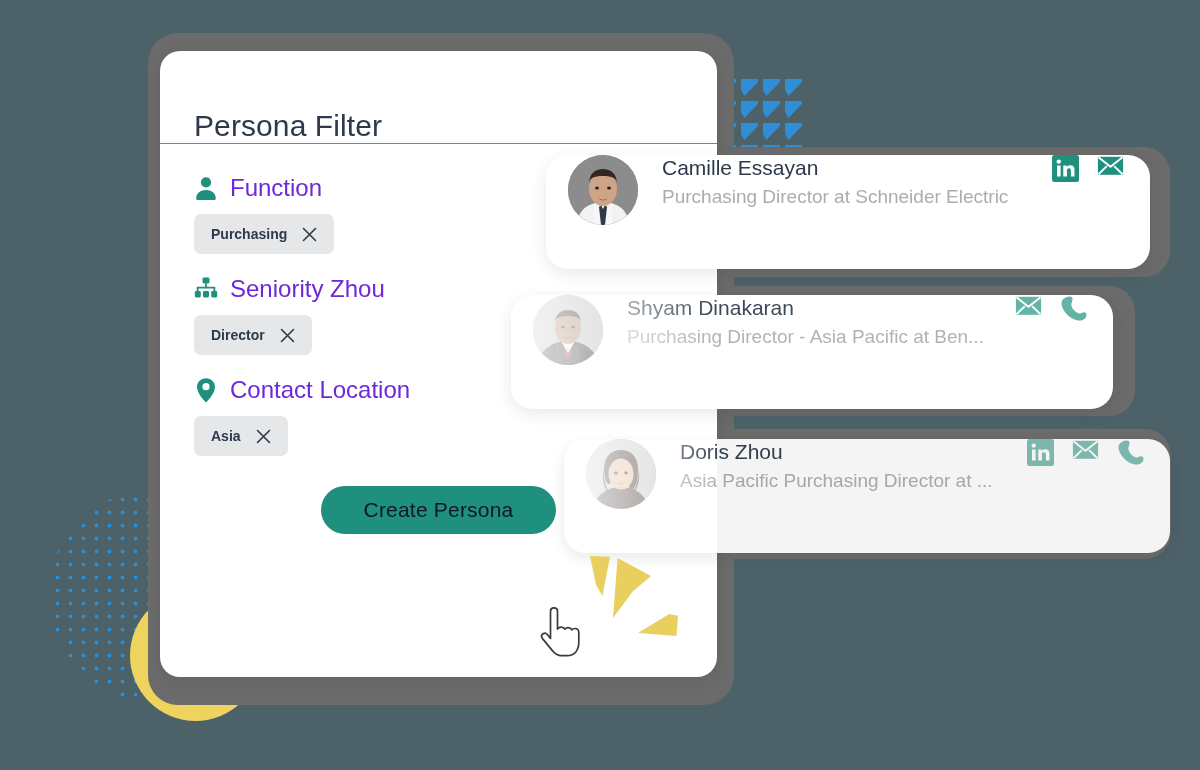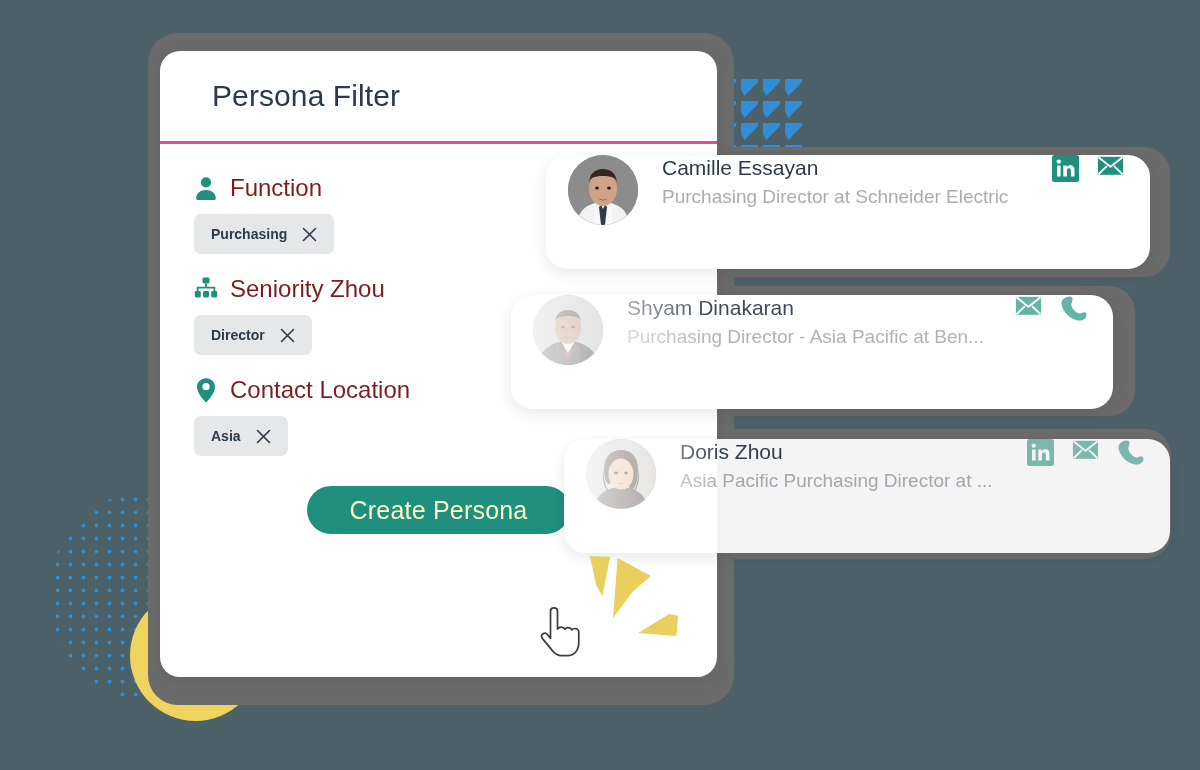--- a/index.html
+++ b/index.html
@@ -57,44 +57,44 @@
   #back-c2{left:530px;top:286px;width:605px;height:130px;}
   #back-c3{left:583px;top:429px;width:588px;height:130px;}
 
   
   #panel{
     position:absolute;left:160px;top:51px;width:557px;height:626px;
     background:#ffffff;border-radius:20px;z-index:10;overflow:hidden;
     box-shadow:0 4px 18px rgba(20,30,40,.08);
   }
   #panel-header{
-    height:93px;border-bottom:3px solid #ec4899;box-sizing:border-box;
-    display:flex;align-items:center;padding:0 52px;
+    height:93px;border-bottom:1px solid #ec4899;box-sizing:border-box;
+    display:flex;align-items:flex-end;padding:0 34px;
   }
   #panel-title{
     font-size:30px;color:#2c3a4b;letter-spacing:.1px;font-weight:400;
   }
   #panel-body{padding:31px 34px 0 34px;}
 
   .field{margin-bottom:22px;}
   .field-head{display:flex;align-items:center;gap:12px;margin-bottom:13px;}
-  .field-label{font-size:24px;color:#7f1d1d;font-weight:400;line-height:1;}
+  .field-label{font-size:24px;color:#6d28d9;font-weight:400;line-height:1;}
   .ico{width:24px;height:26px;flex:0 0 24px;display:block;}
   .chips{display:flex;gap:16px;flex-wrap:wrap;}
   .chip{
     background:#e6e7e9;border-radius:7px;height:40px;box-sizing:border-box;
     display:flex;align-items:center;gap:15px;padding:0 17px;
   }
   .chip-label{font-size:14px;color:#2c3a4b;font-weight:700;white-space:nowrap;}
   .chip-x{width:15px;height:15px;flex:0 0 15px;display:block;}
 
   #cta-row{display:flex;justify-content:center;margin-top:30px;}
   #create-persona-button{
-    background:#1f8f7e;color:#fef9c3;border:none;border-radius:24px;
-    height:48px;padding:0 43px;font-size:25px;
+    background:#1f8f7e;color:#0f172a;border:none;border-radius:24px;
+    height:48px;padding:0 43px;font-size:21px;
     font-family:"Liberation Sans", sans-serif;cursor:pointer;
     letter-spacing:.2px;
   }
 
   
   .contact-card{
     position:absolute;background:#ffffff;border-radius:22px;
     display:flex;align-items:flex-start;padding:0 26px 0 22px;
     box-sizing:border-box;z-index:20;
     box-shadow:0 5px 16px rgba(25,35,45,.10);

